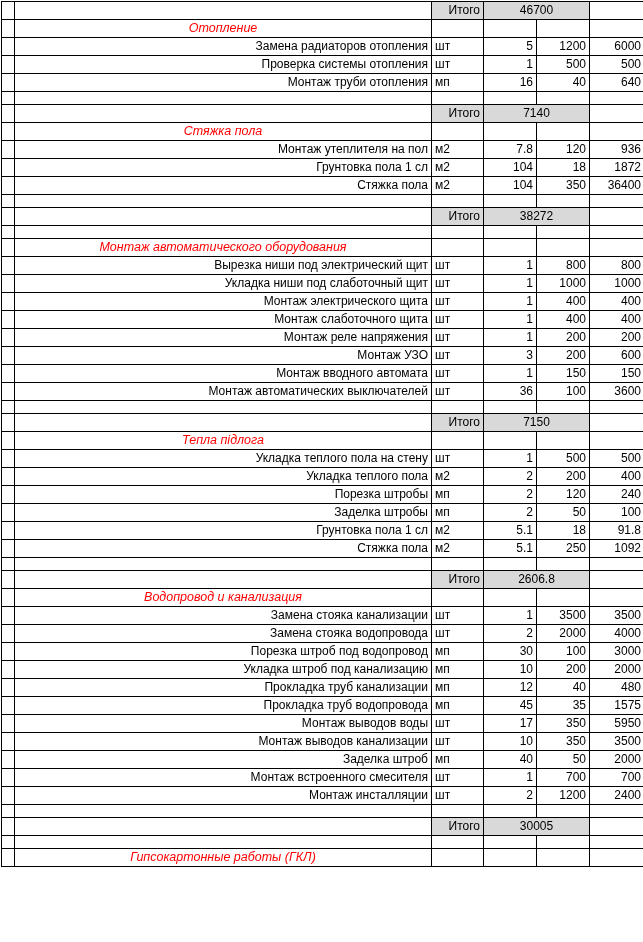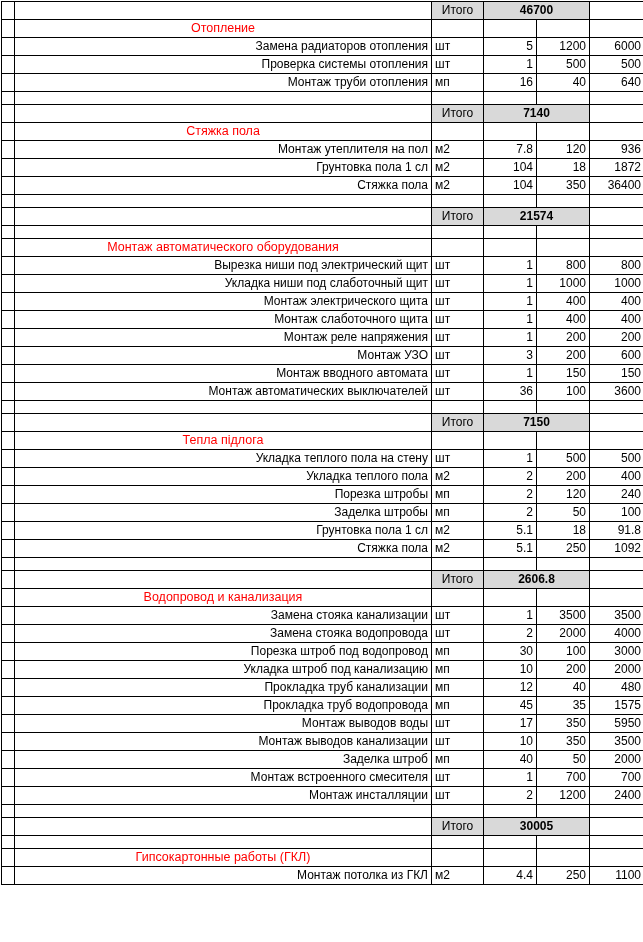--- a/index.html
+++ b/index.html
@@ -33,24 +33,25 @@
   }
   tr.empty td{height:12px;}
   td.cola{padding:0;}
   td.desc{text-align:right;}
   td.unit{text-align:left;}
   td.num{text-align:right;}
   td.section-title{
     color:var(--section-red);
     text-align:center;
     font-size:12.5px;
+    font-style:italic;
   }
   td.fill{background:var(--fill-gray);}
-  td.subtotal-label{text-align:center;}
-  td.subtotal-value{text-align:center;font-weight:bold;}
+  td.subtotal-label{text-align:right;}
+  td.subtotal-value{text-align:center;}
 </style>
 </head>
 <body>
 
 <table>
   <colgroup>
     <col style="width:13px">
     <col style="width:417px">
     <col style="width:52px">
     <col style="width:53px">
@@ -149,21 +150,21 @@
         <td class="desc"></td>
         <td class="unit"></td>
         <td class="num"></td>
         <td class="num"></td>
         <td class="num"></td>
       </tr>
       <tr>
         <td class="cola"></td>
         <td class="desc"></td>
         <td class="fill subtotal-label">Итого</td>
-        <td class="fill subtotal-value" colspan="2">21574</td>
+        <td class="fill subtotal-value" colspan="2">38272</td>
         <td class="num"></td>
       </tr>
       <tr class="empty">
         <td class="cola"></td>
         <td class="desc"></td>
         <td class="unit"></td>
         <td class="num"></td>
         <td class="num"></td>
         <td class="num"></td>
       </tr>
@@ -444,23 +445,15 @@
         <td class="num"></td>
         <td class="num"></td>
       </tr>
       <tr>
         <td class="cola"></td>
         <td class="section-title">Гипсокартонные работы (ГКЛ)</td>
         <td class="unit"></td>
         <td class="num"></td>
         <td class="num"></td>
         <td class="num"></td>
-      </tr>
-      <tr>
-        <td class="cola"></td>
-        <td class="desc">Монтаж потолка из ГКЛ</td>
-        <td class="unit">м2</td>
-        <td class="num">4.4</td>
-        <td class="num">250</td>
-        <td class="num">1100</td>
       </tr>
     </tbody>
 </table>
 
 </body></html>

